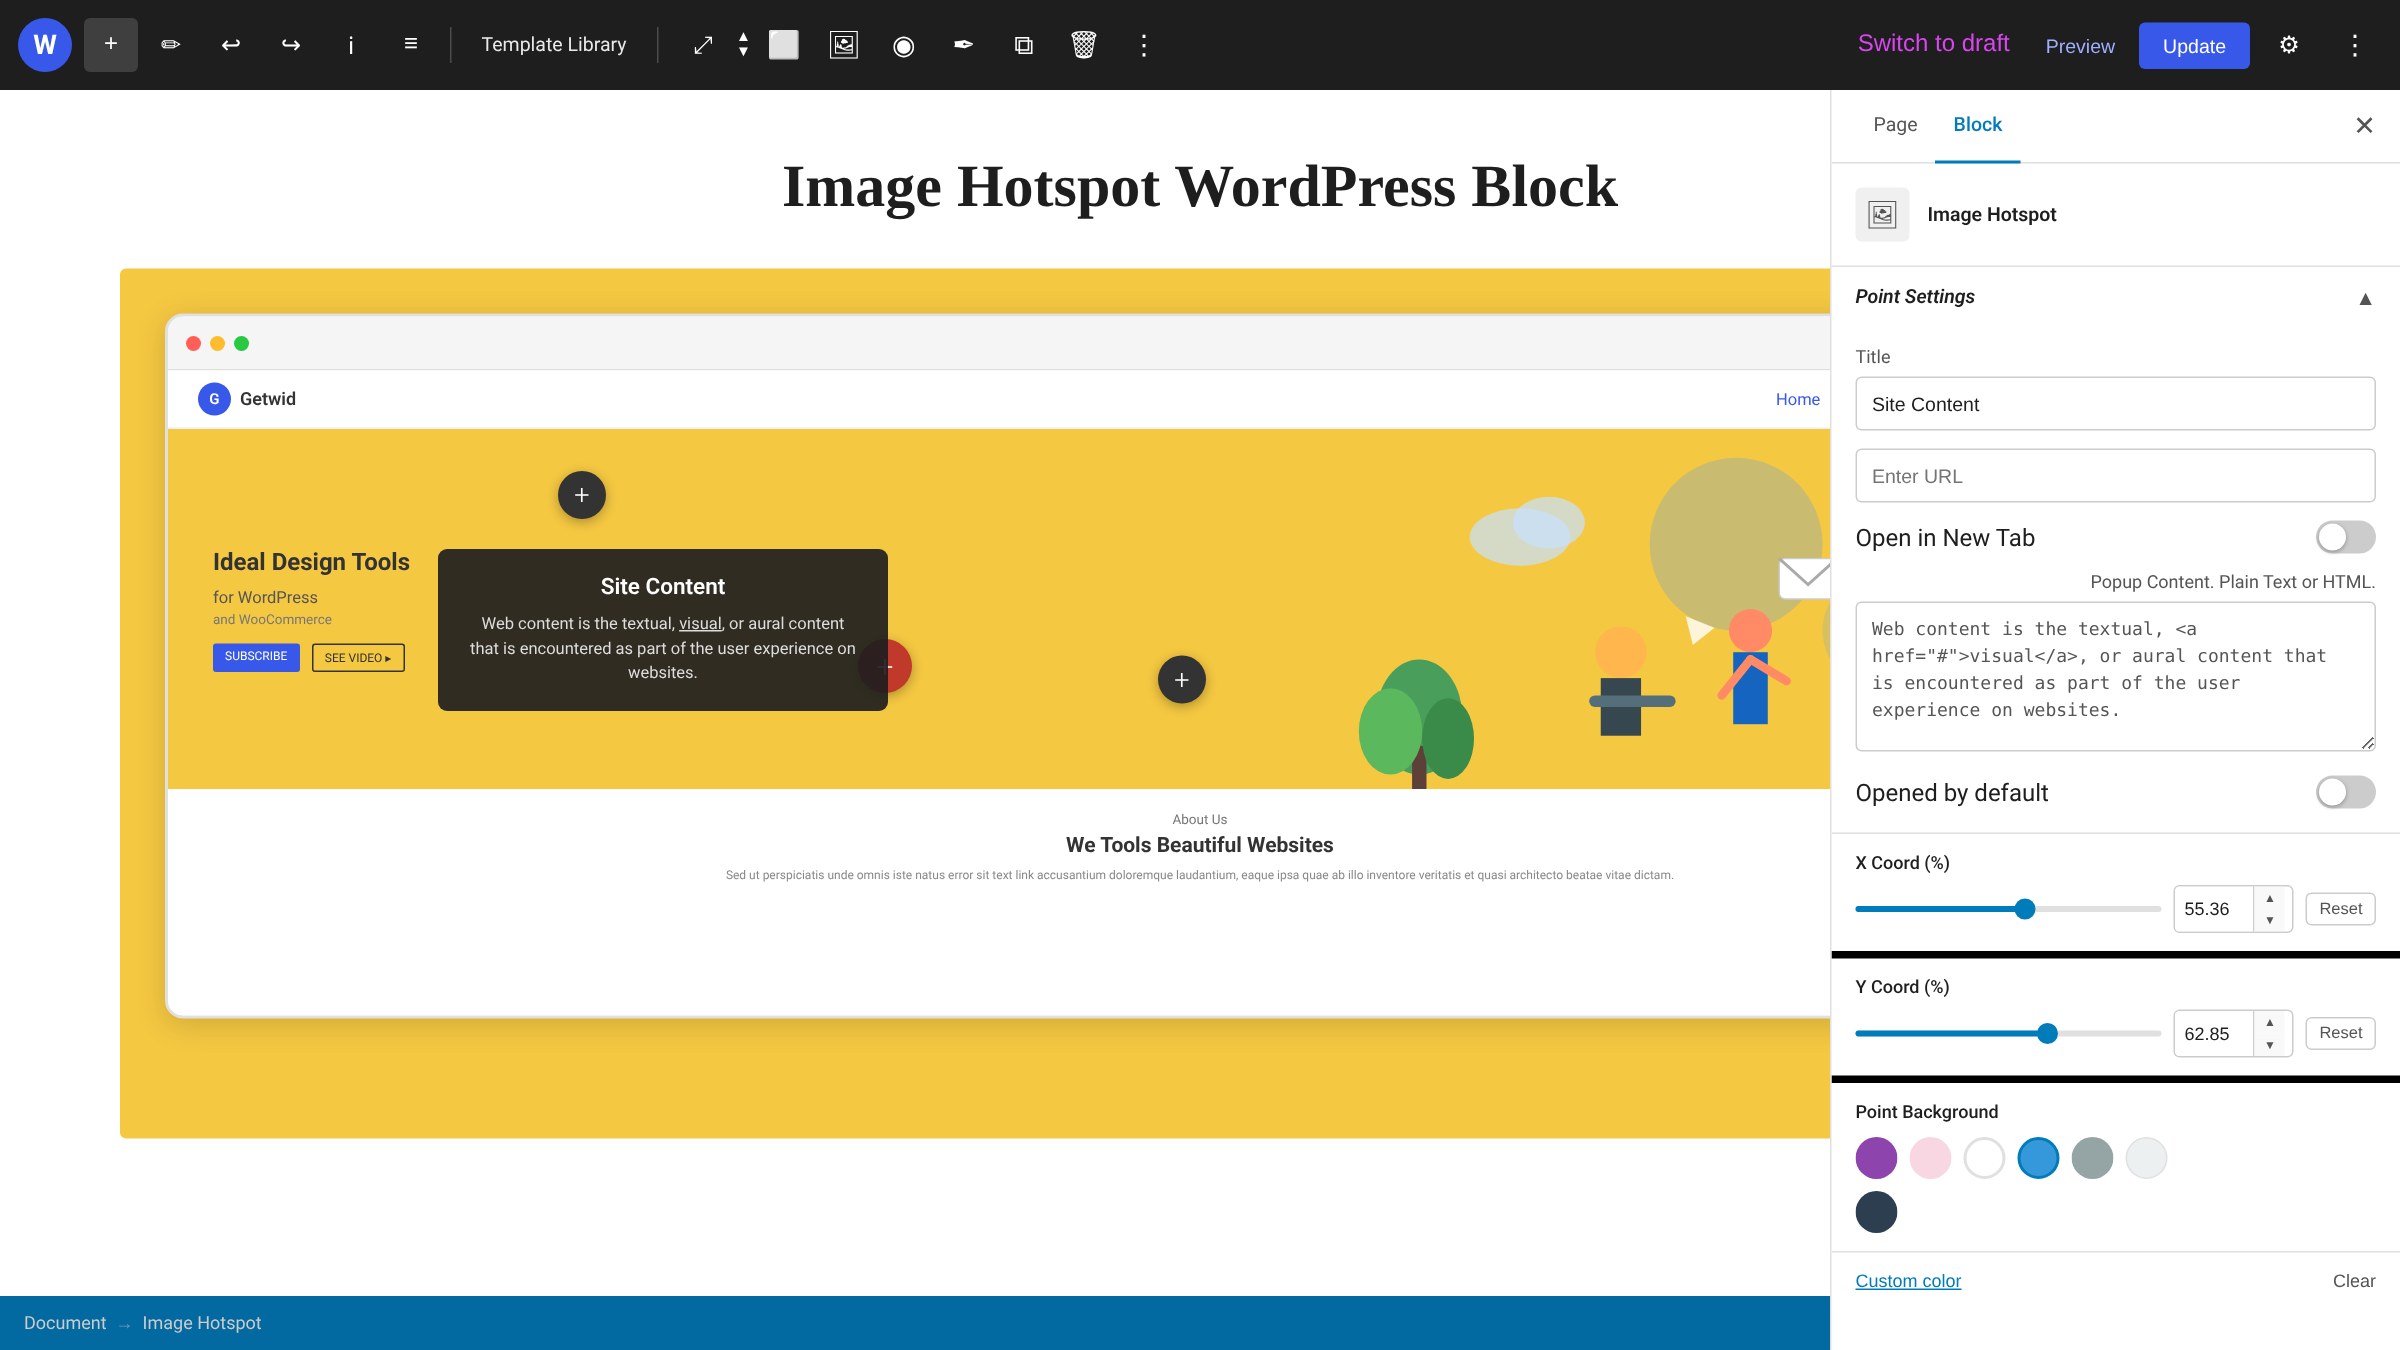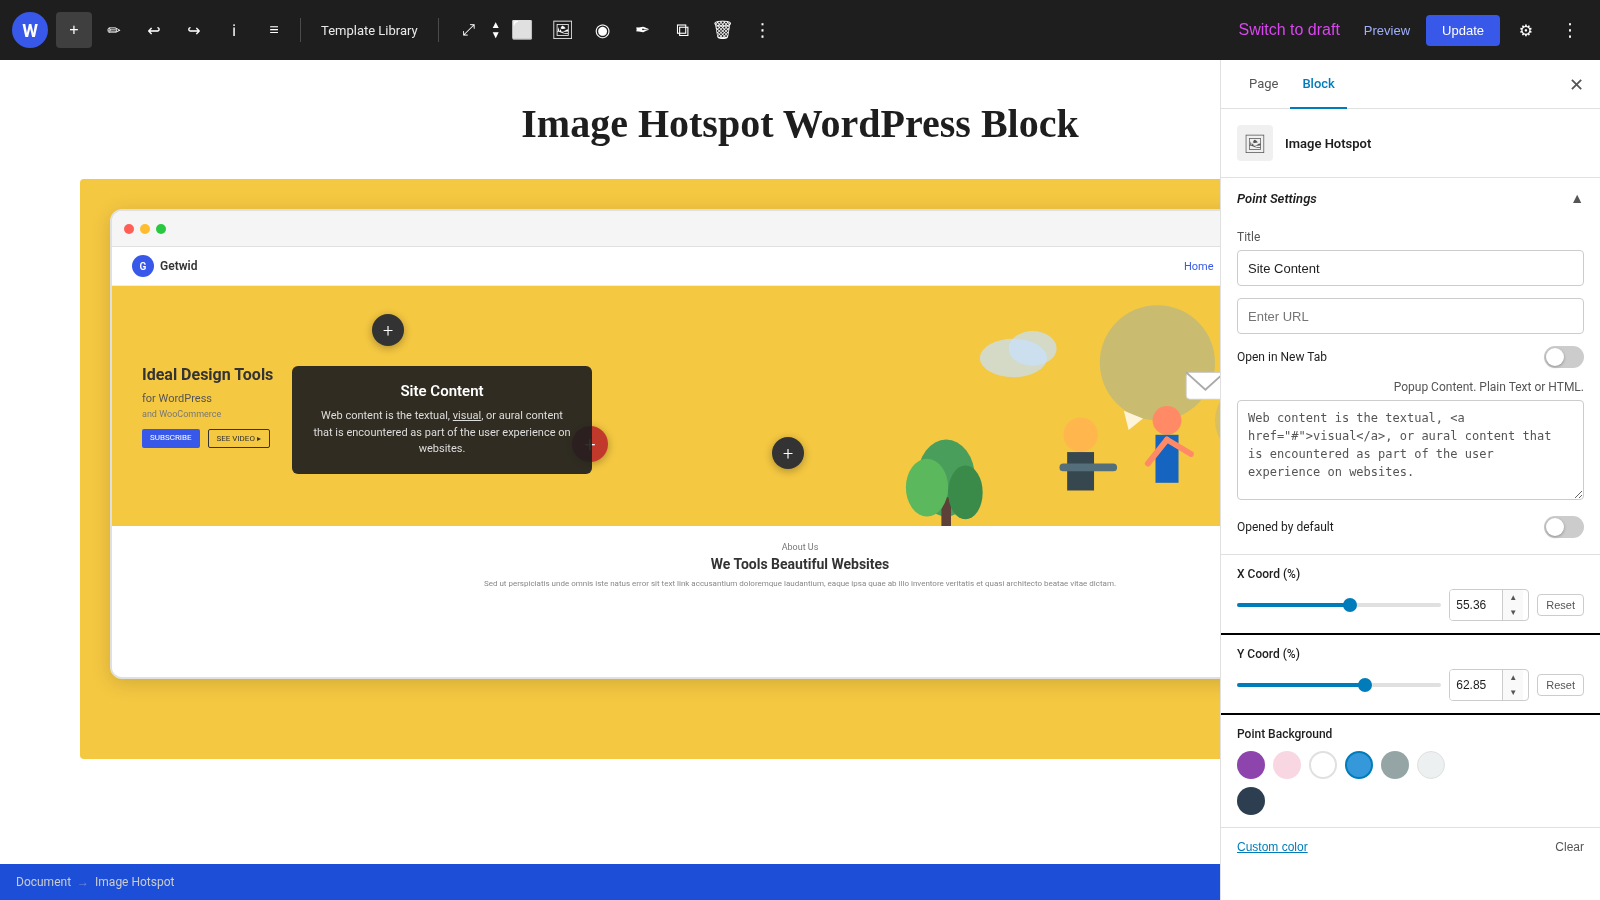--- a/index.html
+++ b/index.html
@@ -314,21 +314,21 @@
       font-size: 11px;
       line-height: 1.5;
       text-align: center;
       color: #ddd;
     }
 
     
     .breadcrumb-bar {
       position: fixed;
       bottom: 0; left: 0;
-      background: #1d4ed8;
+      background: #0369a1;
       height: 36px;
       display: flex;
       align-items: center;
       padding: 0 16px;
       gap: 6px;
       font-size: 12px;
       color: #ccc;
       z-index: 100;
       width: calc(100% - 380px);
     }
@@ -444,40 +444,40 @@
       line-height: 1.5;
     }
 
     
     .toggle-row {
       display: flex;
       align-items: center;
       justify-content: space-between;
       margin-top: 12px;
     }
-    .toggle-label { font-size: 12px; color: #1e1e1e; }
+    .toggle-label { font-size: 16px; color: #1e1e1e; }
     .toggle-switch {
       width: 40px; height: 22px;
       background: #ccc;
       border-radius: 11px;
       position: relative;
       cursor: pointer;
     }
     .toggle-knob {
       width: 18px; height: 18px;
       background: #fff;
       border-radius: 50%;
       position: absolute;
       top: 2px; left: 2px;
       transition: left 0.2s;
       box-shadow: 0 1px 3px rgba(0,0,0,0.3);
     }
 
     
-    .coord-section { padding: 12px 16px; border-bottom: 2px solid #000000; }
+    .coord-section { padding: 12px 16px; border-bottom: 5px solid #000000; }
     .coord-label { font-size: 12px; color: #1e1e1e; margin-bottom: 8px; font-weight: 500; }
     .coord-row { display: flex; align-items: center; gap: 8px; }
     .coord-slider {
       flex: 1;
       height: 4px;
       background: #e0e0e0;
       border-radius: 2px;
       position: relative;
     }
     .coord-slider-fill {

